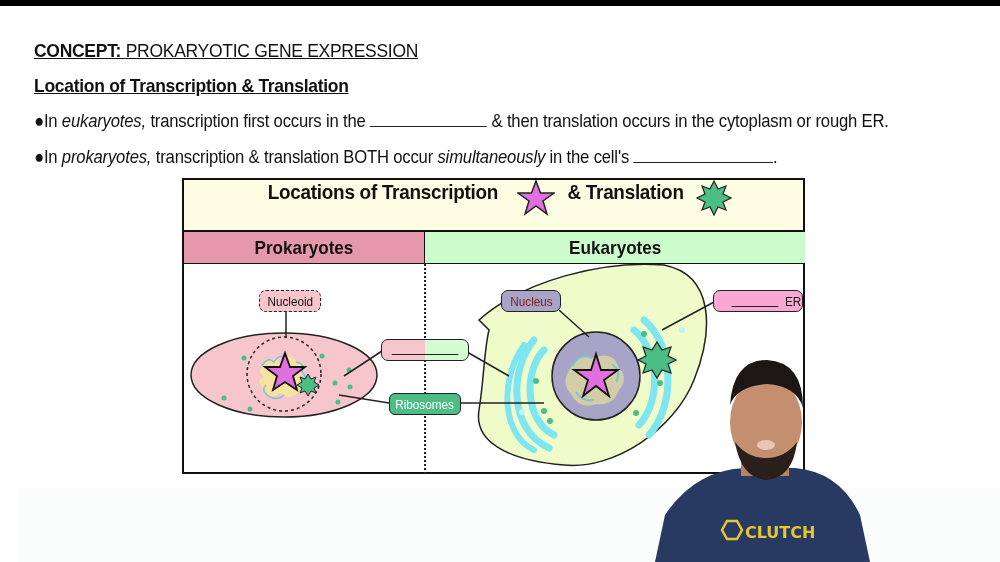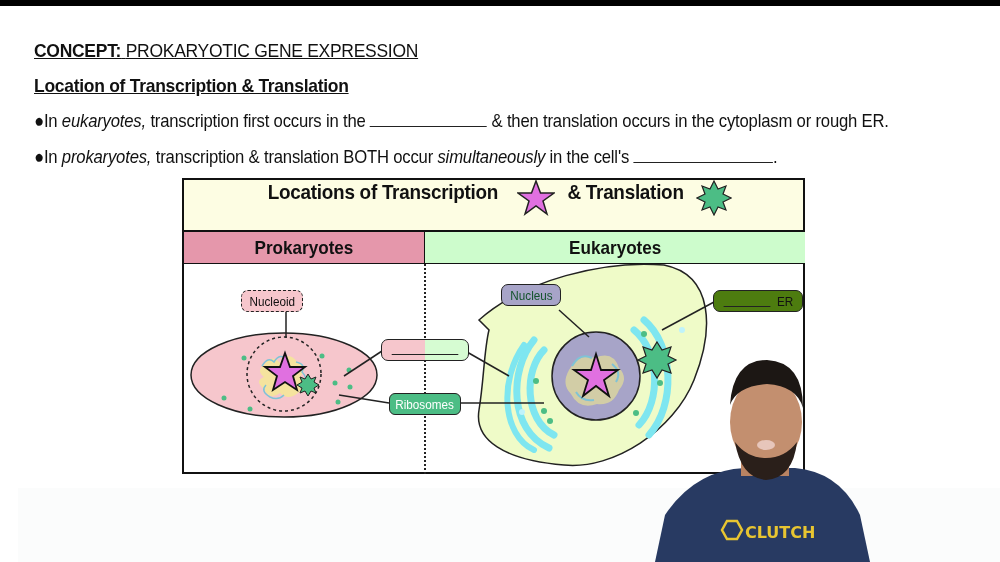--- a/index.html
+++ b/index.html
@@ -47,23 +47,23 @@
   .prok-head { left: 0; width: 241px; background: #e597ab; border-right: 1.5px solid #111; }
   .euk-head { left: 241px; width: 380px; background: #cdfccc; }
   .divider { position: absolute; left: 240px; top: 84px; height: 210px; border-left: 2px dotted #222; }
   .diag-svg { position: absolute; left: 0; top: 0; }
 
   .label-box {
     position: absolute; border: 1.5px solid #222; border-radius: 7px; box-sizing: border-box;
     display: flex; align-items: center; justify-content: center; font-size: 13px;
   }
   .label-box span { transform: scaleX(0.9); display: inline-block; }
-  .nucleoid-label { left: 57px; top: 110px; width: 62px; height: 22px; background: #f6c6cc; border-style: dashed; }
-  .nucleus-label { left: 317px; top: 104px; width: 60px; height: 22px; background: #a7a4c8; color: #14532d; }
-  .er-label { left: 529px; top: 110px; width: 90px; height: 22px; background: #4d7c0f; justify-content: center; }
+  .nucleoid-label { left: 75px; top: 110px; width: 62px; height: 22px; background: #f6c6cc; border-style: dashed; }
+  .nucleus-label { left: 317px; top: 110px; width: 60px; height: 22px; background: #a7a4c8; color: #7f1d1d; }
+  .er-label { left: 529px; top: 110px; width: 90px; height: 22px; background: #f9a8d4; justify-content: flex-end; }
   .er-blank { display: inline-block; width: 52px; border-bottom: 1px solid #222; margin-right: 3px; height: 10px; }
   .cyto-label { left: 197px; top: 159px; width: 88px; height: 22px; background: linear-gradient(90deg, #f6c6cc 50%, #d6fcd2 50%); }
   .cyto-blank { display: block; width: 74px; border-bottom: 1.5px solid #222; margin-top: 8px; }
   .ribo-label { left: 205px; top: 213px; width: 72px; height: 22px; background: #4cbd85; color: #fff; border-radius: 6px; }
 
   .presenter { position: absolute; left: 655px; top: 350px; width: 220px; height: 212px; }
 </style>
 </head>
 <body>
 

